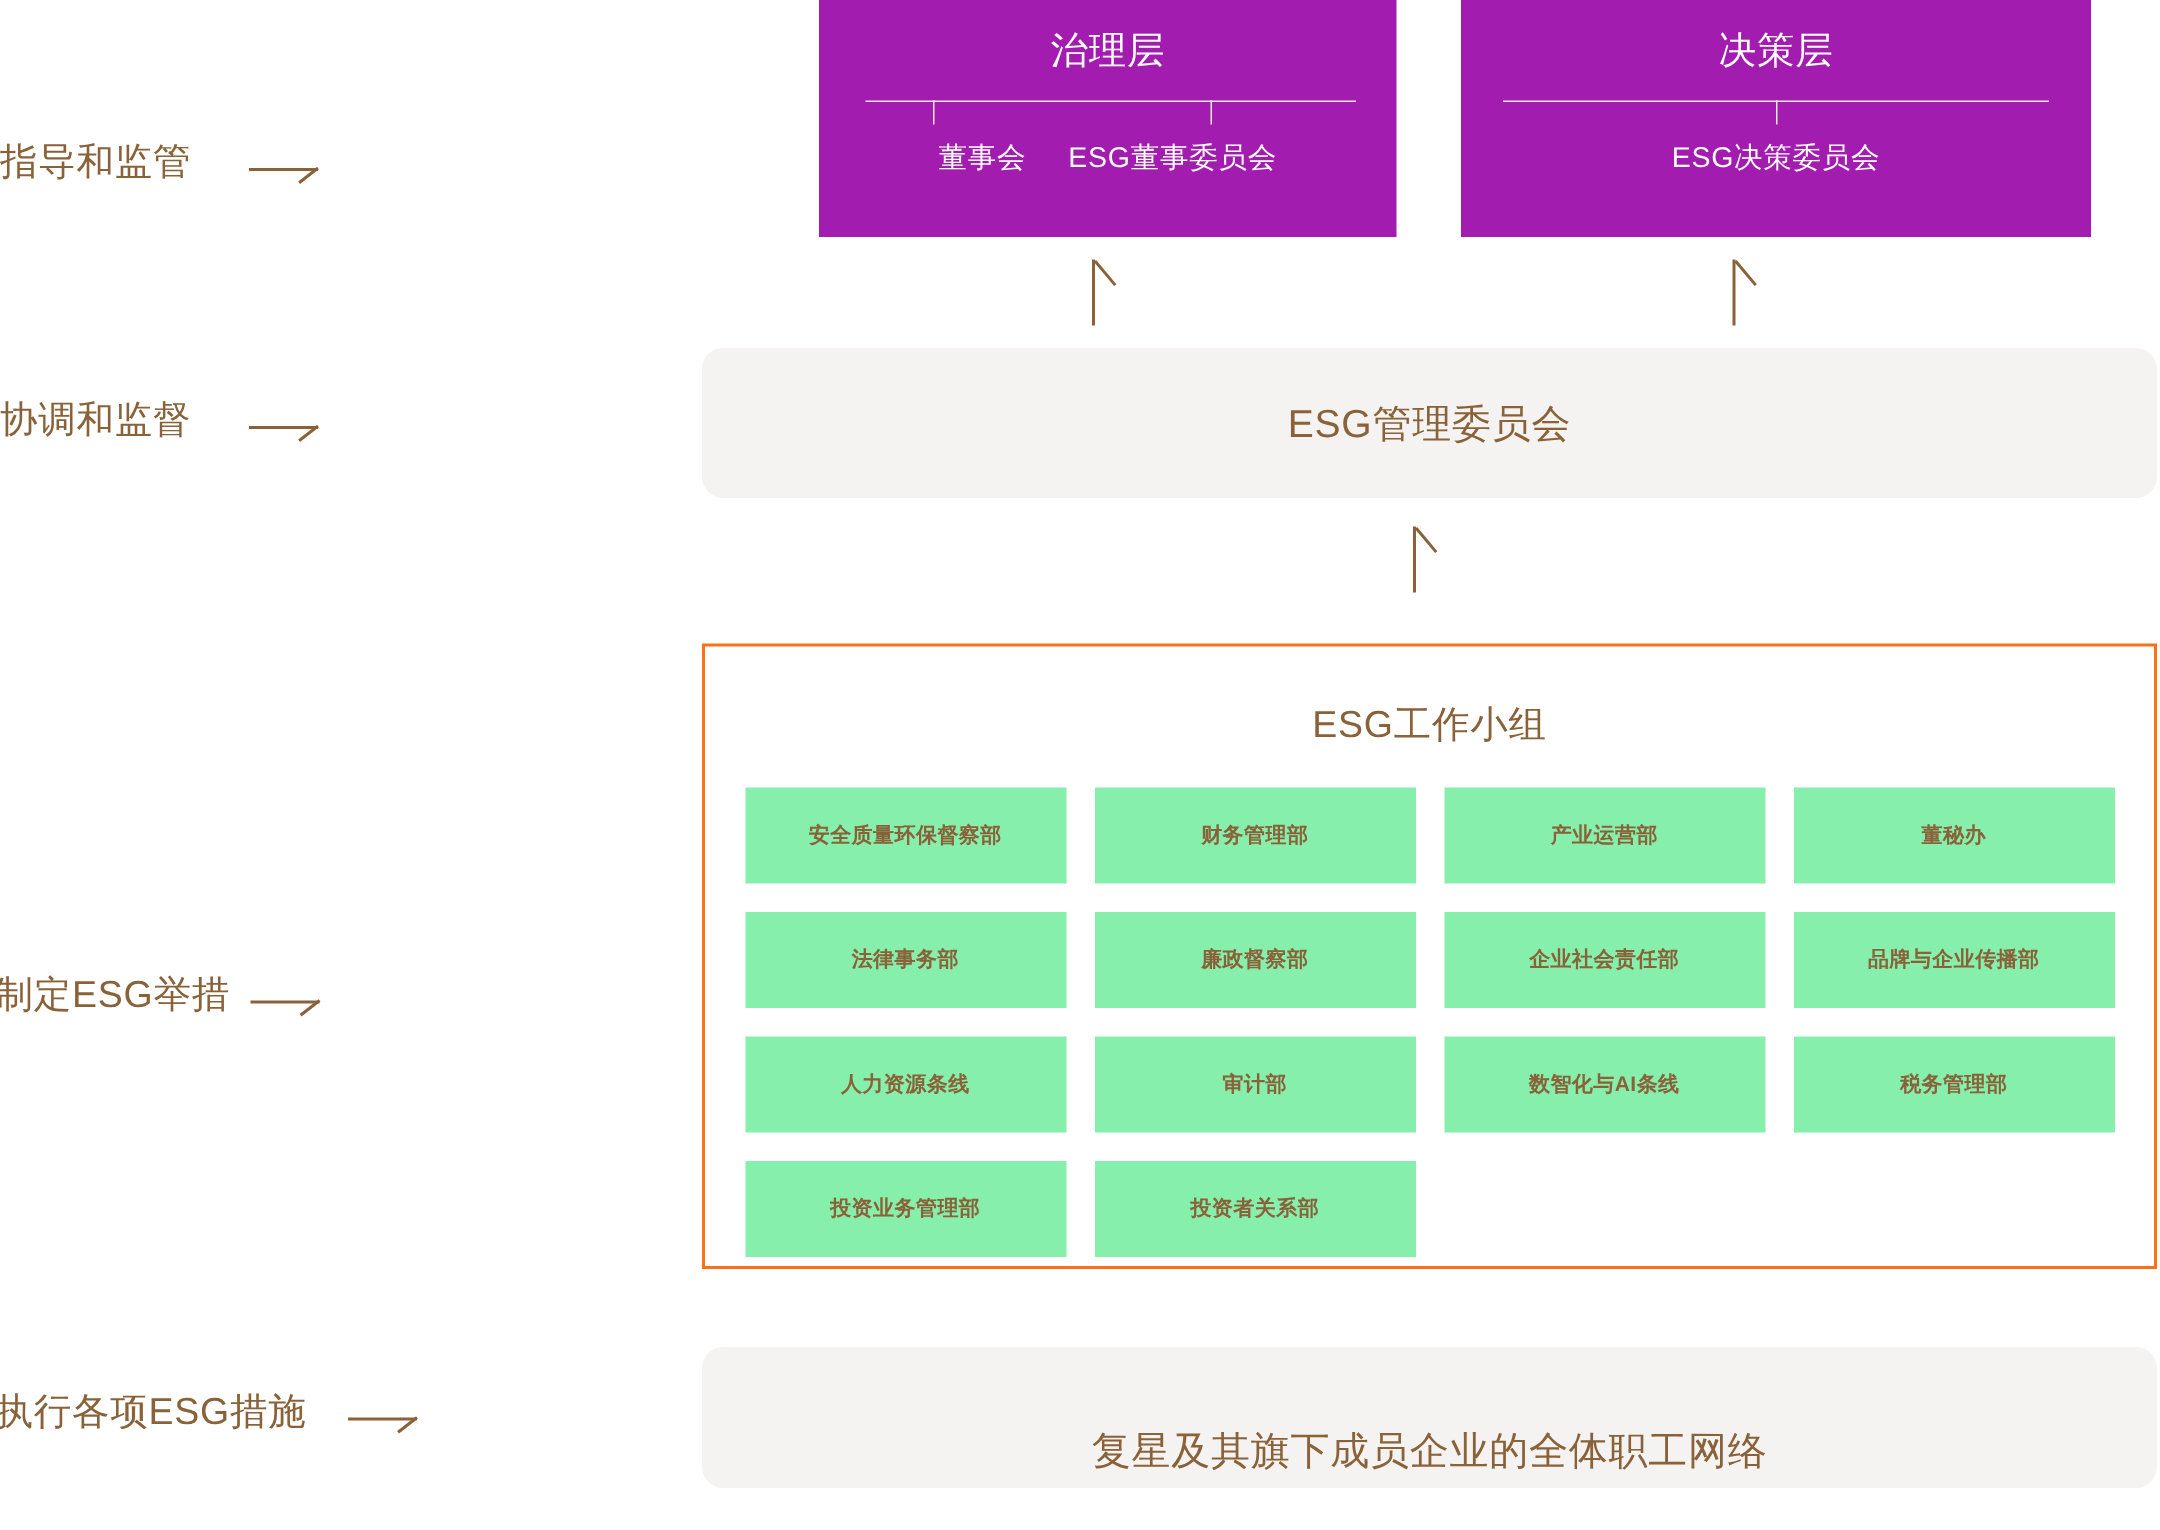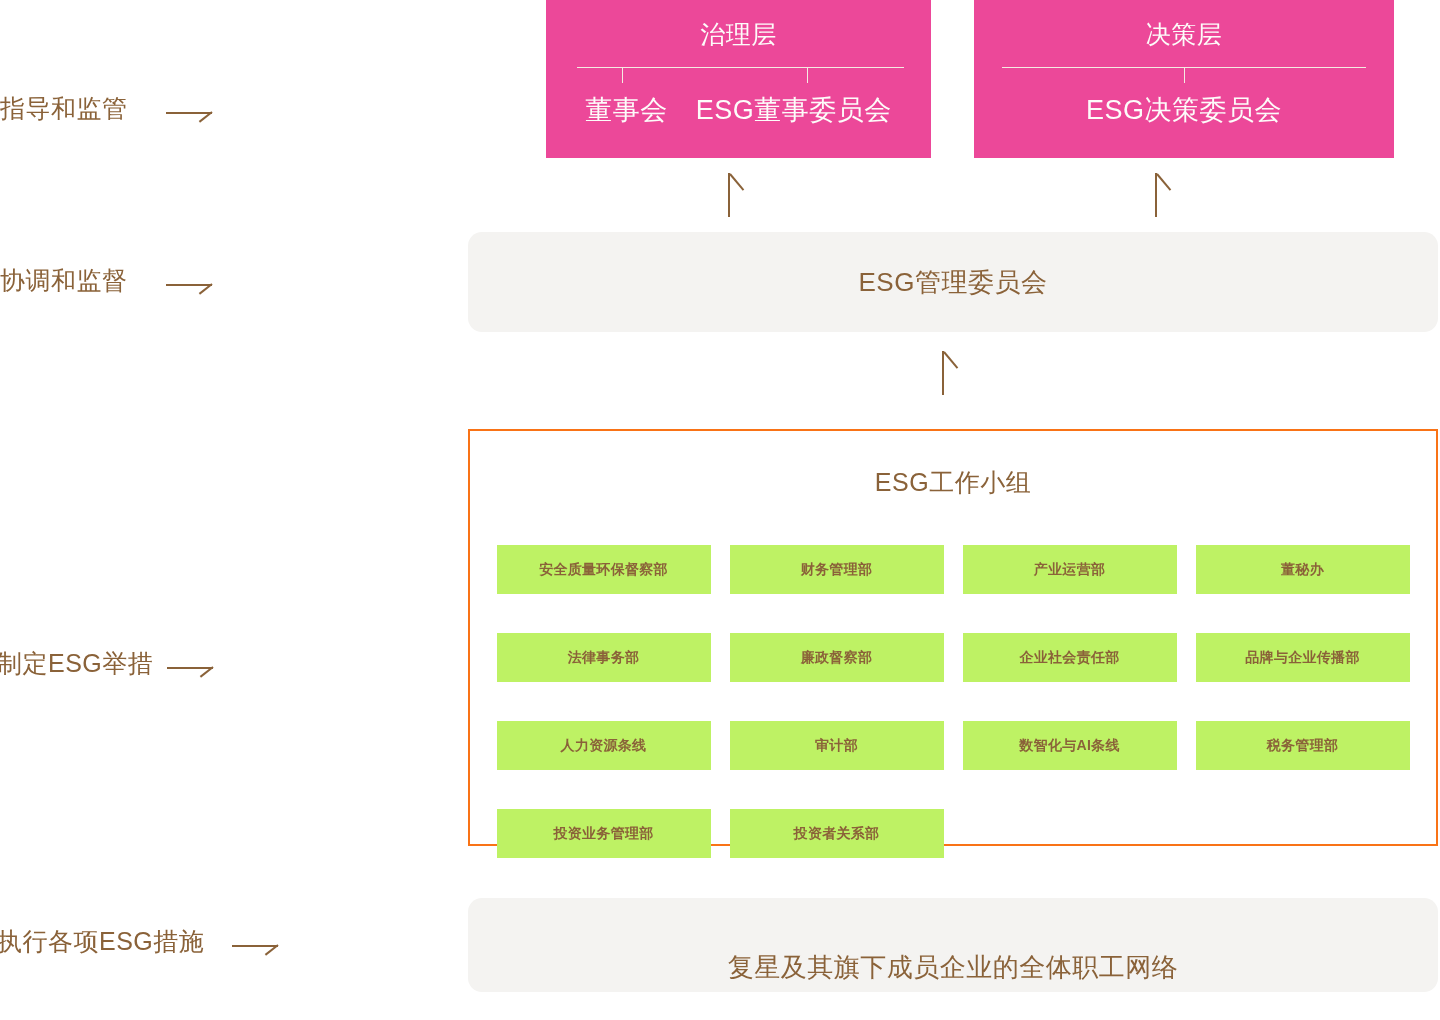--- a/index.html
+++ b/index.html
@@ -67,21 +67,21 @@
   #label-execute { left: -3px; top: 929px; }
 
   #label-guide   .stage-arrow { margin-left: 38px; }
   #label-coord   .stage-arrow { margin-left: 38px; }
   #label-measure .stage-arrow { margin-left: 14px; }
   #label-execute .stage-arrow { margin-left: 28px; }
 
   
   .brown-box {
     position: absolute;
-    background: #ec4899;
+    background: #a21caf;
     color: #ffffff;
     text-align: center;
   }
   #box-governance { left: 546px; top: 0px;  width: 385px; height: 158px; }
   #box-decision   { left: 974px; top: 0px;  width: 420px; height: 158px; }
 
   .brown-box .box-title {
     font-size: 25px;
     line-height: 1;
     color: #fdfcfa;
@@ -116,21 +116,21 @@
 
   .brown-box .box-items {
     display: flex;
     justify-content: center;
     align-items: baseline;
     gap: 28px;
     margin-top: 13px;
     padding: 0 28px;
   }
   .brown-box .box-item {
-    font-size: 27px;
+    font-size: 19px;
     line-height: 1.1;
     color: #fdfcfa;
     letter-spacing: 0.5px;
     white-space: nowrap;
   }
 
   
   .connector {
     position: absolute;
     width: 26px;
@@ -192,31 +192,30 @@
     margin-top: 35px;
   }
   #dept-grid {
     display: grid;
     grid-template-columns: repeat(4, 214px);
     gap: 19px 19px;
     justify-content: center;
     margin-top: 26px;
   }
   .dept-card {
-    height: 49px;
-    background: #bef264;
+    height: 64px;
+    background: #86efac;
     display: flex;
     align-items: center;
     justify-content: center;
     color: #8a6239;
     font-size: 14px;
     font-weight: bold;
     letter-spacing: 0.3px;
     white-space: nowrap;
-    margin-top: 20px;
   }
 </style>
 </head>
 <body>
 
 <div id="diagram">
 
   <div class="stage-label" id="label-guide">
     <span class="stage-text">指导和监管</span>
     <span class="stage-arrow">

